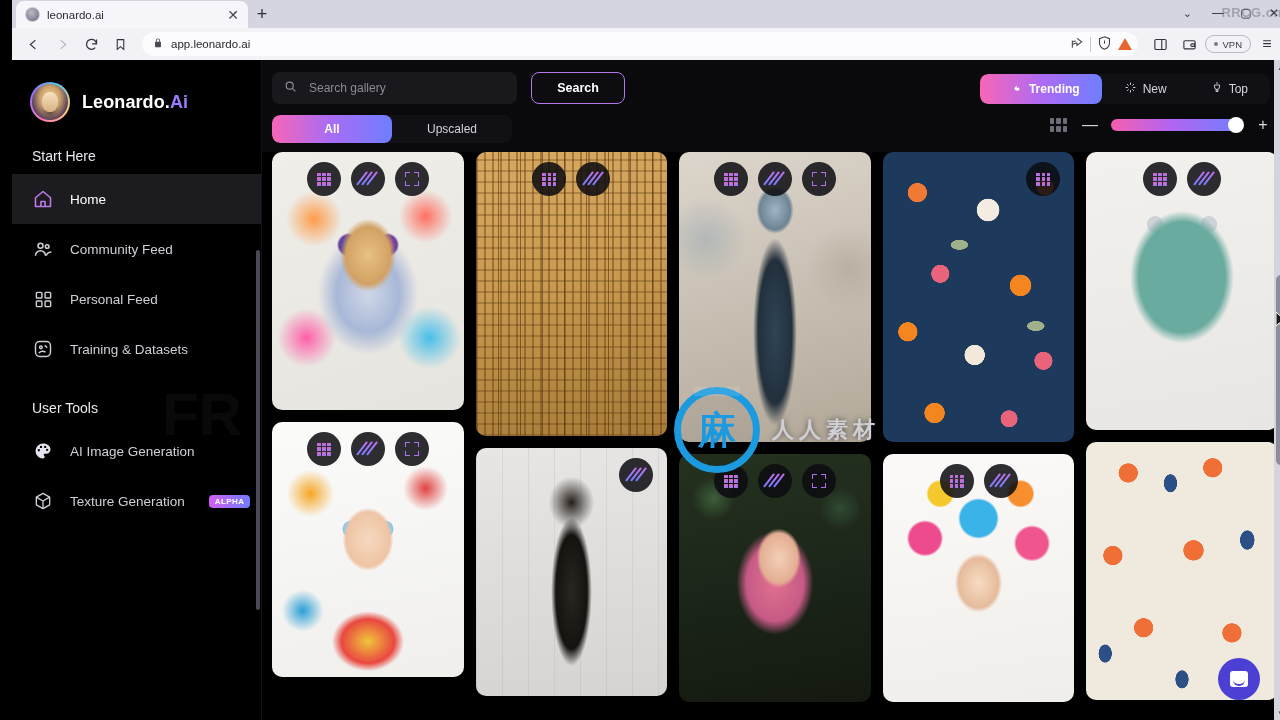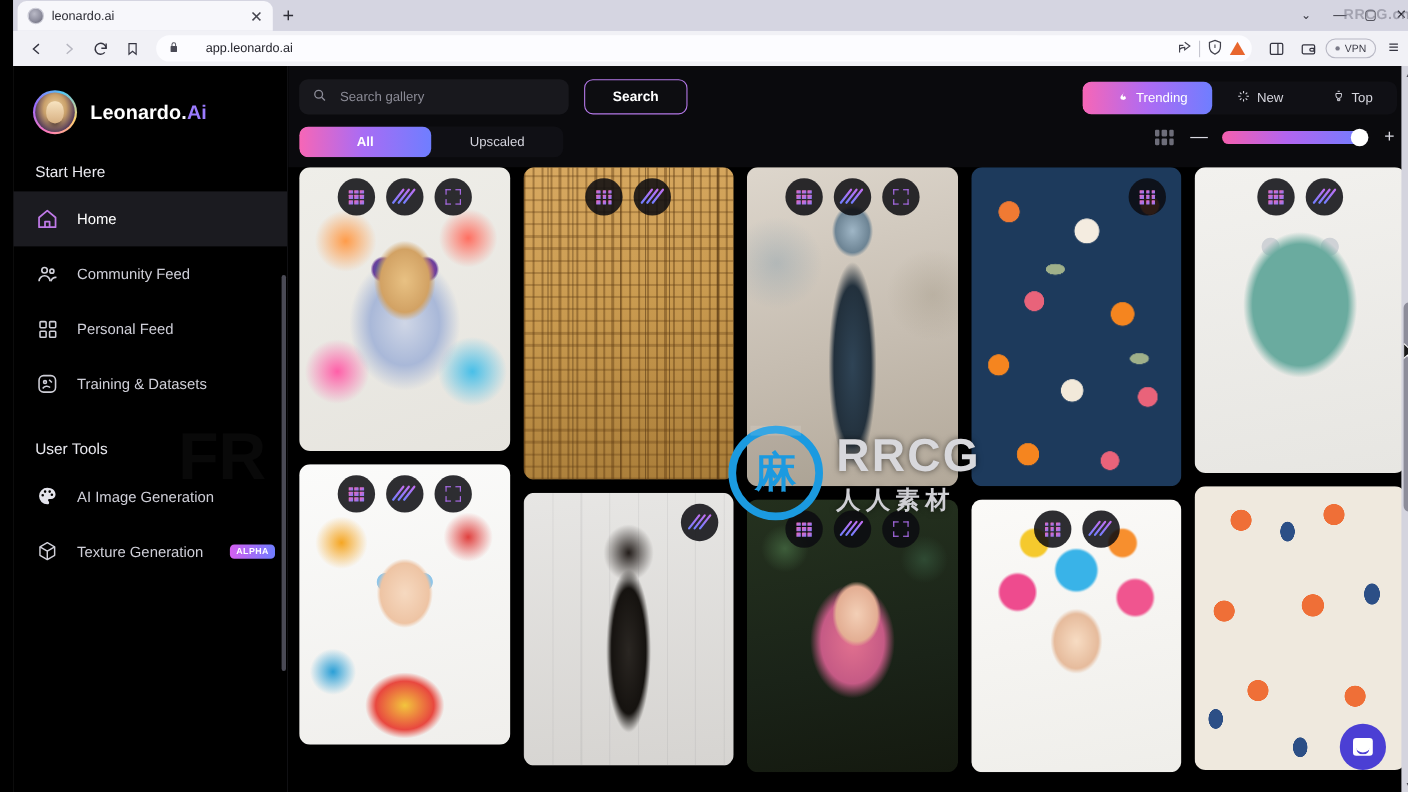--- a/index.html
+++ b/index.html
@@ -49,21 +49,21 @@
     height: 32px; background: #f1f1f6; display: flex; align-items: center;
     gap: 3px; padding: 0 8px;
   }
   .navbtn {
     width: 26px; height: 26px; display: flex; align-items: center; justify-content: center;
     border-radius: 4px; cursor: pointer; color: #343440;
   }
   .navbtn.dim { color: #b6b6c0; }
   .urlbar {
     flex: 1; height: 24px; background: #fcfcff; border-radius: 12px;
-    display: flex; align-items: center; gap: 24px; padding: 0 11px; margin: 0 6px;
+    display: flex; align-items: center; gap: 8px; padding: 0 11px; margin: 0 6px;
     font-size: 11.5px; color: #26262e; position: relative; cursor: text;
   }
   .urlbar .lock { font-size: 10px; color: #4a4a55; }
   .url-actions { position: absolute; right: 6px; display: flex; align-items: center; gap: 6px; }
   .sep { width: 1px; height: 15px; background: #c6c6d0; }
   .brave-tri {
     width: 0; height: 0; border-left: 7px solid transparent; border-right: 7px solid transparent;
     border-bottom: 12px solid #e8662e;
   }
   .vpn-pill {
@@ -188,21 +188,21 @@
     display: flex; align-items: center; background: #101015; border-radius: 8px;
     height: 30px; overflow: hidden;
   }
   .sort-seg .sbtn {
     display: flex; align-items: center; justify-content: center; gap: 6px;
     height: 30px; padding: 0 22px; font-size: 12px; color: #d6d6de; cursor: pointer;
     background: transparent; border: none; font-family: "Liberation Sans", sans-serif;
   }
   .sort-seg .sbtn.on {
     background: linear-gradient(90deg, #f766b6 0%, #ae6bf3 50%, #6f7eff 100%);
-    color: #fff; font-weight: 400; border-radius: 8px; padding-left: 32px;
+    color: #fff; font-weight: 700; border-radius: 8px; padding-left: 32px;
   }
   .zoomrow {
     position: absolute; right: 22px; top: 56px; display: flex; align-items: center; gap: 15px;
   }
   .grid-ico { width: 17px; height: 14px; cursor: pointer; display: grid;
               grid-template-columns: repeat(3,1fr); grid-template-rows: repeat(2,1fr); gap: 2px; }
   .grid-ico span { background: #6d6d79; border-radius: 1px; }
   .minus, .plus { color: #d9d9e1; font-size: 16px; cursor: pointer; width: 14px; text-align:center; }
   .slider { width: 130px; height: 12px; border-radius: 6px; position: relative; cursor: pointer;
             background: linear-gradient(90deg, #f55fae 0%, #b365f0 45%, #6f7eff 100%); }
@@ -930,21 +930,20 @@
           </div>
 
         </div>
       </div>
 
       <div class="watermark">
         <div class="wm-ring">
           <span class="wm-glyph">麻</span>
         </div>
         <div class="wm-text">
-          <span class="wm-main">RRCG</span>
           <span class="wm-sub">人人素材</span>
         </div>
       </div>
 
       <div class="intercom">
         <span class="ic-bub"></span>
       </div>
     </div>
   </div>
 

